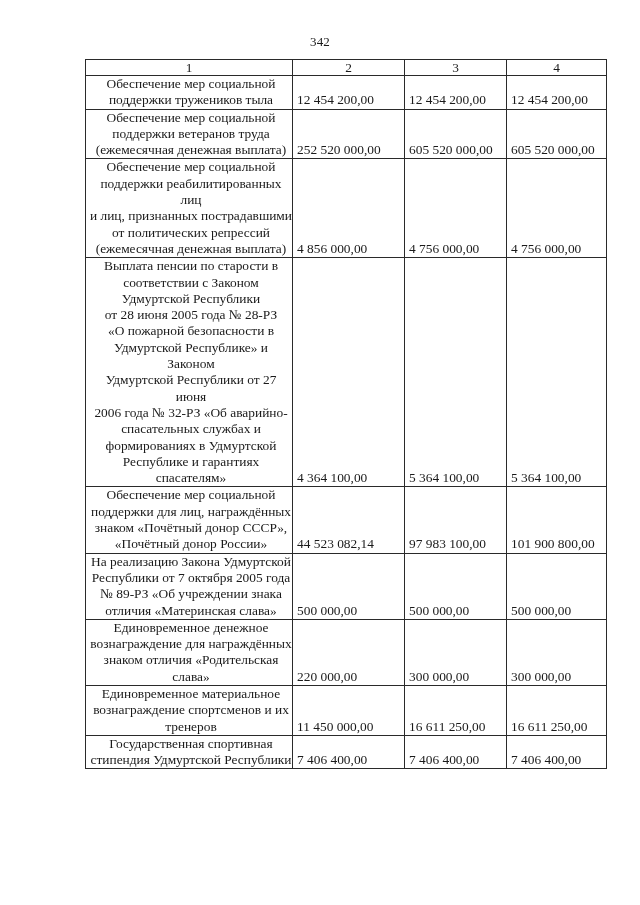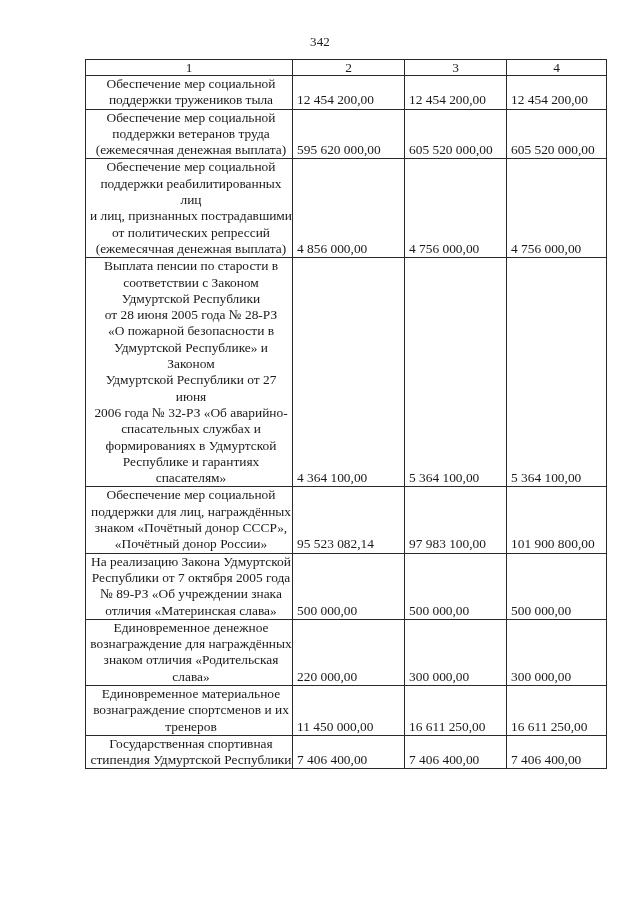--- a/index.html
+++ b/index.html
@@ -88,21 +88,21 @@
       <td class="desc">Обеспечение мер социальной
 поддержки тружеников тыла</td>
       <td class="num">12 454 200,00</td>
       <td class="num">12 454 200,00</td>
       <td class="num">12 454 200,00</td>
     </tr>
     <tr>
       <td class="desc">Обеспечение мер социальной
 поддержки ветеранов труда
 (ежемесячная денежная выплата)</td>
-      <td class="num">595 620 000,00</td>
+      <td class="num">252 520 000,00</td>
       <td class="num">605 520 000,00</td>
       <td class="num">605 520 000,00</td>
     </tr>
     <tr>
       <td class="desc">Обеспечение мер социальной
 поддержки реабилитированных лиц
 и лиц, признанных пострадавшими
 от политических репрессий
 (ежемесячная денежная выплата)</td>
       <td class="num">4 856 000,00</td>
@@ -124,21 +124,21 @@
 спасателям»</td>
       <td class="num">4 364 100,00</td>
       <td class="num">5 364 100,00</td>
       <td class="num">5 364 100,00</td>
     </tr>
     <tr>
       <td class="desc">Обеспечение мер социальной
 поддержки для лиц, награждённых
 знаком «Почётный донор СССР»,
 «Почётный донор России»</td>
-      <td class="num">95 523 082,14</td>
+      <td class="num">44 523 082,14</td>
       <td class="num">97 983 100,00</td>
       <td class="num">101 900 800,00</td>
     </tr>
     <tr>
       <td class="desc">На реализацию Закона Удмуртской
 Республики от 7 октября 2005 года
 № 89-РЗ «Об учреждении знака
 отличия «Материнская слава»</td>
       <td class="num">500 000,00</td>
       <td class="num">500 000,00</td>

